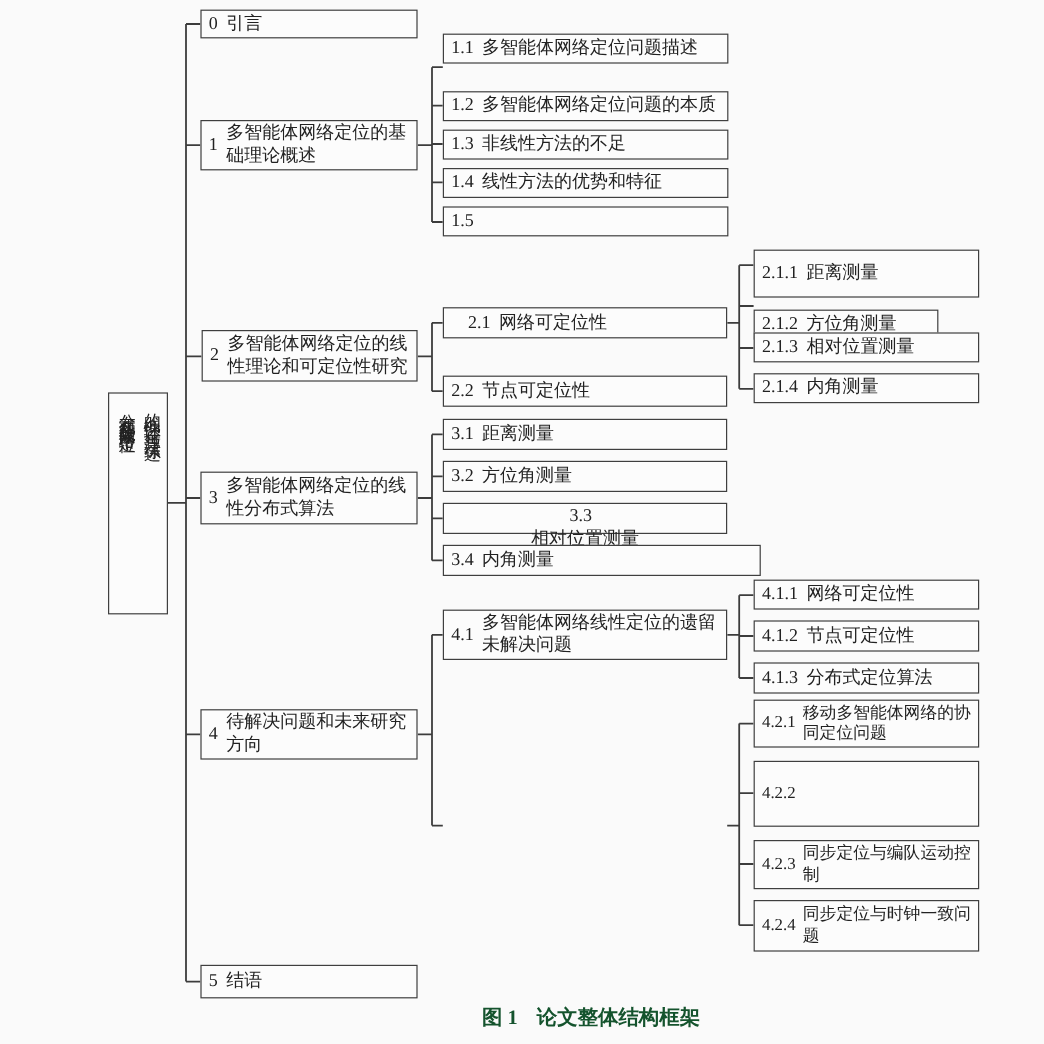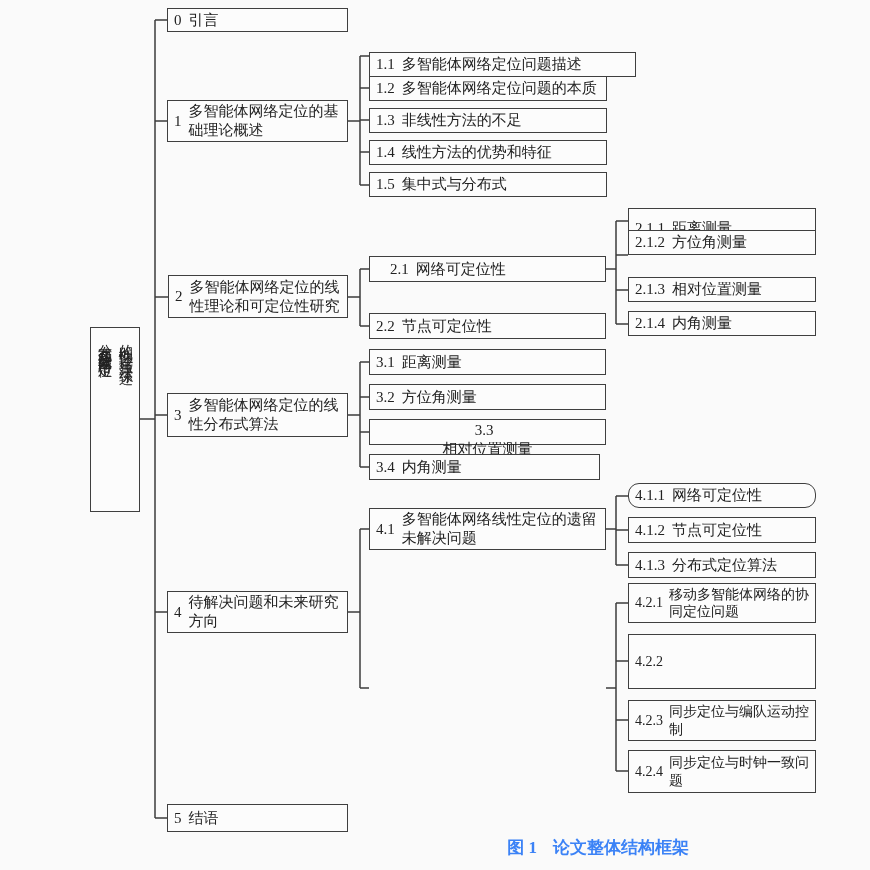--- a/index.html
+++ b/index.html
@@ -60,27 +60,27 @@
   }
   .vcol {
     writing-mode: vertical-rl;
     text-orientation: upright;
     font-size: 14px;
     letter-spacing: 2px;
   }
   .vcol.c2 { letter-spacing: 3px; }
   .caption {
     position: absolute;
-    left: 344px;
+    left: 320px;
     top: 836px;
     width: 345px;
-    text-align: right;
+    text-align: center;
     font-weight: bold;
     font-size: 17px;
-    color: #3b82f6;
+    color: #14532d;
   }
   .caption .cap-num { margin-right: 16px; }
 </style>
 </head>
 <body>
 
 <div id="stage">
 
   <svg class="wires" width="870" height="870" viewBox="0 0 870 870" fill="none" stroke="#3c3c3c" stroke-width="1.5">
 
@@ -131,55 +131,54 @@
   <div class="node" style="left:167px;top:591px;width:181px;height:42px;">
     <span class="num">4</span>
     <span class="txt">待解决问题和未来研究方向</span>
   </div>
 
   <div class="node" style="left:167px;top:804px;width:181px;height:28px;">
     <span class="num">5</span>
     <span class="txt">结语</span>
   </div>
 
-  <div class="node" style="left:369px;top:52px;width:267px;height:25px;">
+  <div class="node" style="left:369px;top:28px;width:238px;height:25px;">
     <span class="num">1.1</span>
     <span class="txt">多智能体网络定位问题描述</span>
   </div>
   <div class="node" style="left:369px;top:76px;width:238px;height:25px;">
     <span class="num">1.2</span>
     <span class="txt">多智能体网络定位问题的本质</span>
   </div>
   <div class="node" style="left:369px;top:108px;width:238px;height:25px;">
     <span class="num">1.3</span>
     <span class="txt">非线性方法的不足</span>
   </div>
   <div class="node" style="left:369px;top:140px;width:238px;height:25px;">
     <span class="num">1.4</span>
     <span class="txt">线性方法的优势和特征</span>
   </div>
   <div class="node" style="left:369px;top:172px;width:238px;height:25px;">
     <span class="num">1.5</span>
-    <span class="txt">集中式与分布式</span>
   </div>
 
   <div class="node" style="left:369px;top:256px;width:237px;height:26px;padding-left:20px;">
     <span class="num">2.1</span>
     <span class="txt">网络可定位性</span>
   </div>
   <div class="node" style="left:369px;top:313px;width:237px;height:26px;">
     <span class="num">2.2</span>
     <span class="txt">节点可定位性</span>
   </div>
 
   <div class="node" style="left:628px;top:208px;width:188px;height:40px;">
     <span class="num">2.1.1</span>
     <span class="txt">距离测量</span>
   </div>
-  <div class="node" style="left:628px;top:230px;width:188px;height:25px;">
+  <div class="node" style="left:628px;top:258px;width:154px;height:25px;">
     <span class="num">2.1.2</span>
     <span class="txt">方位角测量</span>
   </div>
   <div class="node" style="left:628px;top:277px;width:188px;height:25px;">
     <span class="num">2.1.3</span>
     <span class="txt">相对位置测量</span>
   </div>
   <div class="node" style="left:628px;top:311px;width:188px;height:25px;">
     <span class="num">2.1.4</span>
     <span class="txt">内角测量</span>
@@ -190,31 +189,31 @@
     <span class="txt">距离测量</span>
   </div>
   <div class="node" style="left:369px;top:384px;width:237px;height:26px;">
     <span class="num">3.2</span>
     <span class="txt">方位角测量</span>
   </div>
   <div class="node" style="left:369px;top:419px;width:237px;height:26px;flex-direction:column;">
     <span class="num">3.3</span>
     <span class="txt">相对位置测量</span>
   </div>
-  <div class="node" style="left:369px;top:454px;width:231px;height:26px;justify-content:center;">
+  <div class="node" style="left:369px;top:454px;width:265px;height:26px;justify-content:center;">
     <span class="num">3.4</span>
     <span class="txt">内角测量</span>
   </div>
 
   <div class="node" style="left:369px;top:508px;width:237px;height:42px;">
     <span class="num">4.1</span>
     <span class="txt">多智能体网络线性定位的遗留未解决问题</span>
   </div>
 
-  <div class="node" style="left:628px;top:483px;width:188px;height:25px;border-radius:11px;">
+  <div class="node" style="left:628px;top:483px;width:188px;height:25px;">
     <span class="num">4.1.1</span>
     <span class="txt">网络可定位性</span>
   </div>
   <div class="node" style="left:628px;top:517px;width:188px;height:26px;">
     <span class="num">4.1.2</span>
     <span class="txt">节点可定位性</span>
   </div>
   <div class="node" style="left:628px;top:552px;width:188px;height:26px;">
     <span class="num">4.1.3</span>
     <span class="txt">分布式定位算法</span>

